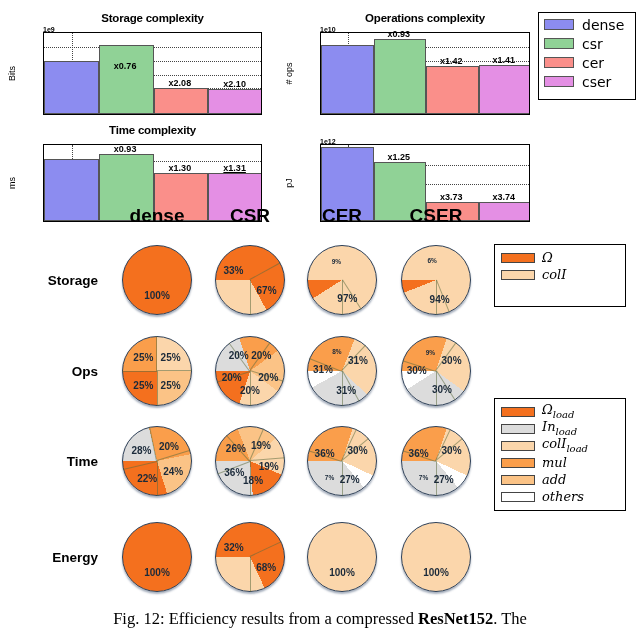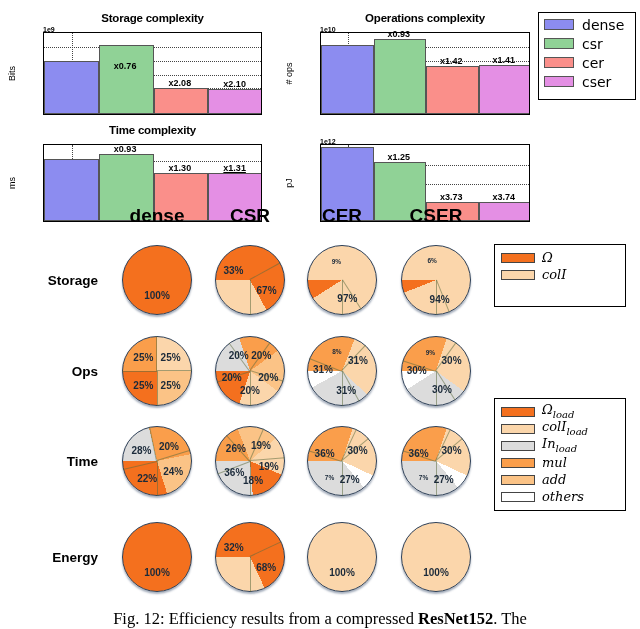--- a/index.html
+++ b/index.html
@@ -374,26 +374,26 @@
         <span class="legswatch" style="background: rgb(251, 214, 171);"></span>
         <span class="legtext">colI</span>
       </div>
     </div>
   <div class="legend" id="legend-ops" style="left:494px;top:398px;width:132px;height:113px;">
       <div class="legrow">
         <span class="legswatch" style="background: rgb(244, 112, 30);"></span>
         <span class="legtext">Ω<sub>load</sub></span>
       </div>
       <div class="legrow">
+        <span class="legswatch" style="background: rgb(220, 220, 220);"></span>
+        <span class="legtext">In<sub>load</sub></span>
+      </div>
+      <div class="legrow">
         <span class="legswatch" style="background: rgb(251, 214, 171);"></span>
         <span class="legtext">colI<sub>load</sub></span>
-      </div>
-      <div class="legrow">
-        <span class="legswatch" style="background: rgb(220, 220, 220);"></span>
-        <span class="legtext">In<sub>load</sub></span>
       </div>
       <div class="legrow">
         <span class="legswatch" style="background: rgb(250, 158, 75);"></span>
         <span class="legtext">mul</span>
       </div>
       <div class="legrow">
         <span class="legswatch" style="background: rgb(251, 195, 134);"></span>
         <span class="legtext">add</span>
       </div>
       <div class="legrow">

